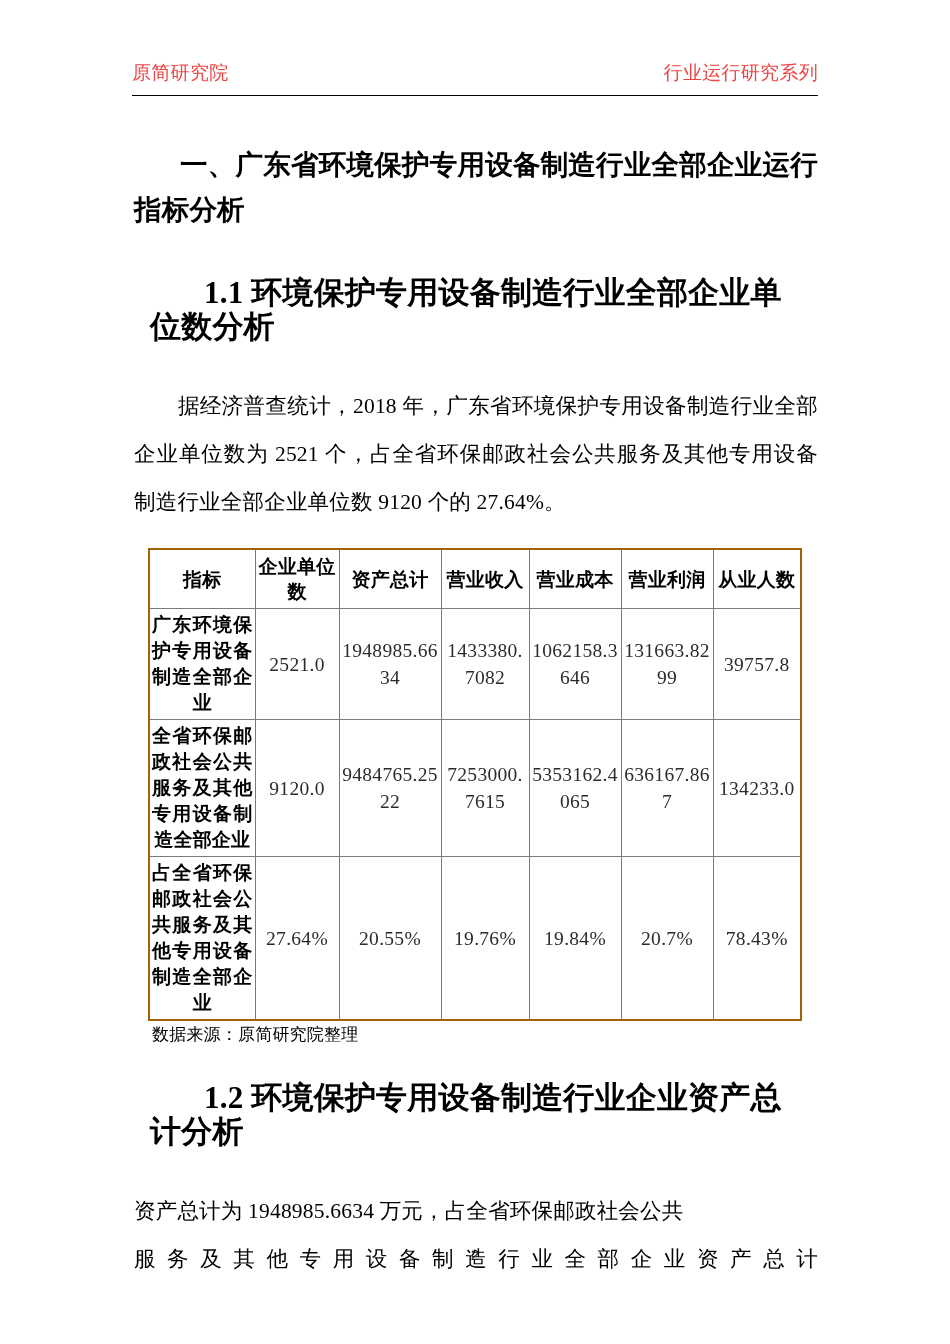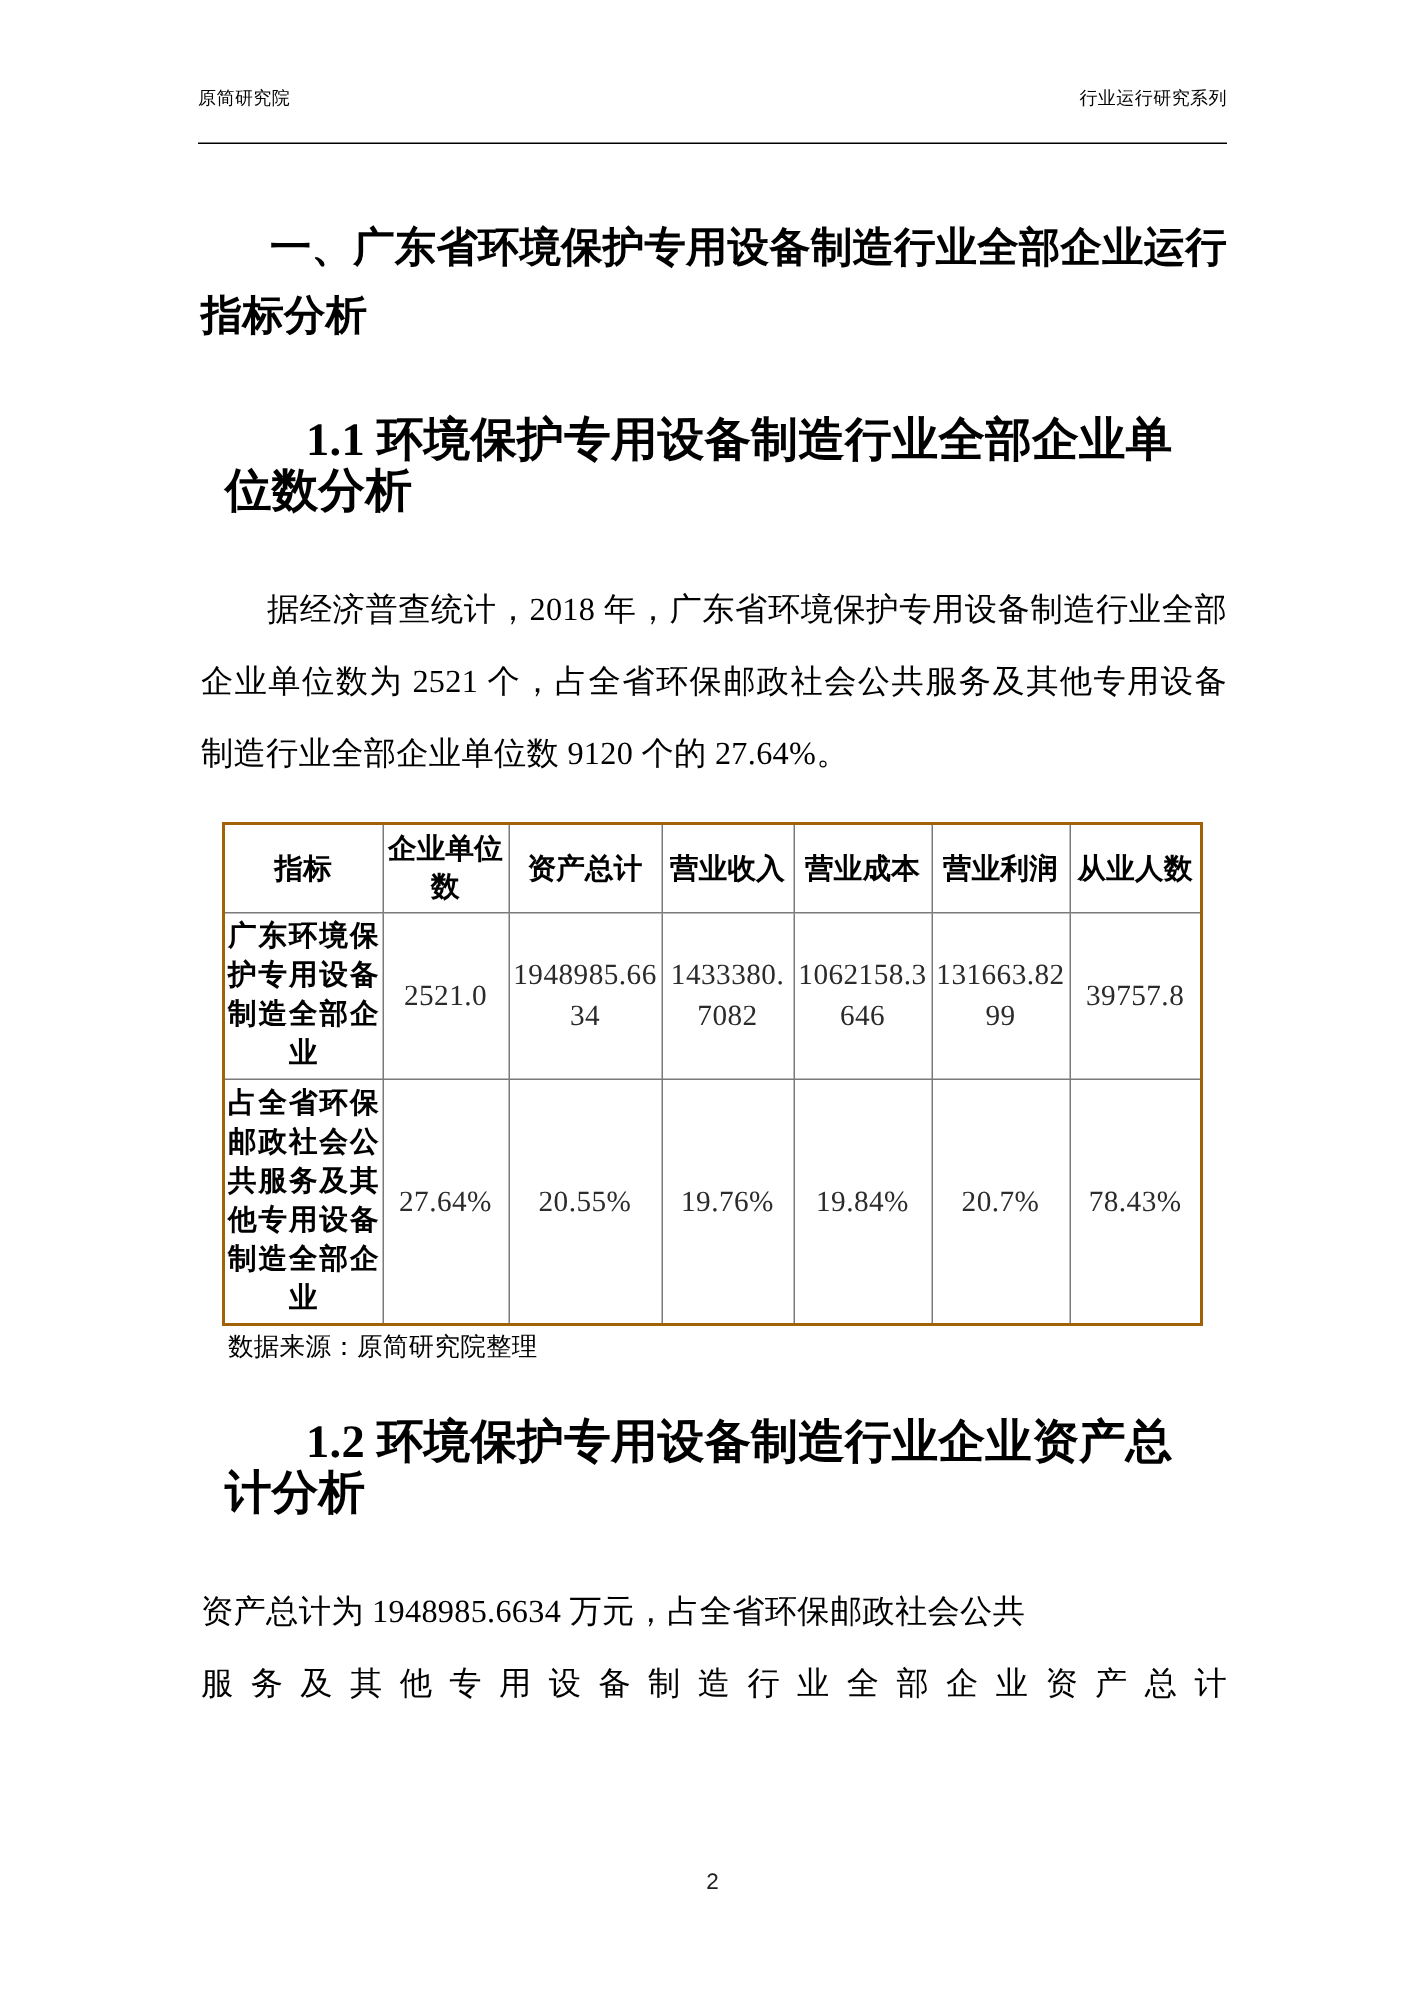--- a/index.html
+++ b/index.html
@@ -27,24 +27,24 @@
   .header {
     position: absolute;
     left: 132px;
     top: 64px;
     width: 686px;
     height: 30px;
     display: flex;
     justify-content: space-between;
     align-items: flex-end;
     font-family: "Liberation Sans", "DejaVu Sans", sans-serif;
-    font-size: 12px;
+    font-size: 19px;
     letter-spacing: 0.3px;
-    color: #000000;
-    padding-bottom: 20px;
+    color: #ef4444;
+    padding-bottom: 8px;
     box-sizing: border-box;
   }
   .header-rule {
     position: absolute;
     left: 132px;
     top: 95px;
     width: 686px;
     height: 0;
     border-top: 1.6px solid #000000;
   }
@@ -254,20 +254,31 @@
                 <span class="lbl">广东环境保护专用设备制造全部企业</span>
               </td>
             <td class="num-cell">2521.0</td>
             <td class="num-cell">1948985.6634</td>
             <td class="num-cell">1433380.7082</td>
             <td class="num-cell">1062158.3646</td>
             <td class="num-cell">131663.8299</td>
             <td class="num-cell">39757.8</td>
           </tr>
 
+          <tr class="r2">
+            <td class="row-label">
+                <span class="lbl">全省环保邮政社会公共服务及其他专用设备制造全部企业</span>
+              </td>
+            <td class="num-cell">9120.0</td>
+            <td class="num-cell">9484765.2522</td>
+            <td class="num-cell">7253000.7615</td>
+            <td class="num-cell">5353162.4065</td>
+            <td class="num-cell">636167.867</td>
+            <td class="num-cell">134233.0</td>
+          </tr>
 
           <tr class="r3">
             <td class="row-label">
                 <span class="lbl">占全省环保邮政社会公共服务及其他专用设备制造全部企业</span>
               </td>
             <td class="num-cell">27.64%</td>
             <td class="num-cell">20.55%</td>
             <td class="num-cell">19.76%</td>
             <td class="num-cell">19.84%</td>
             <td class="num-cell">20.7%</td>

